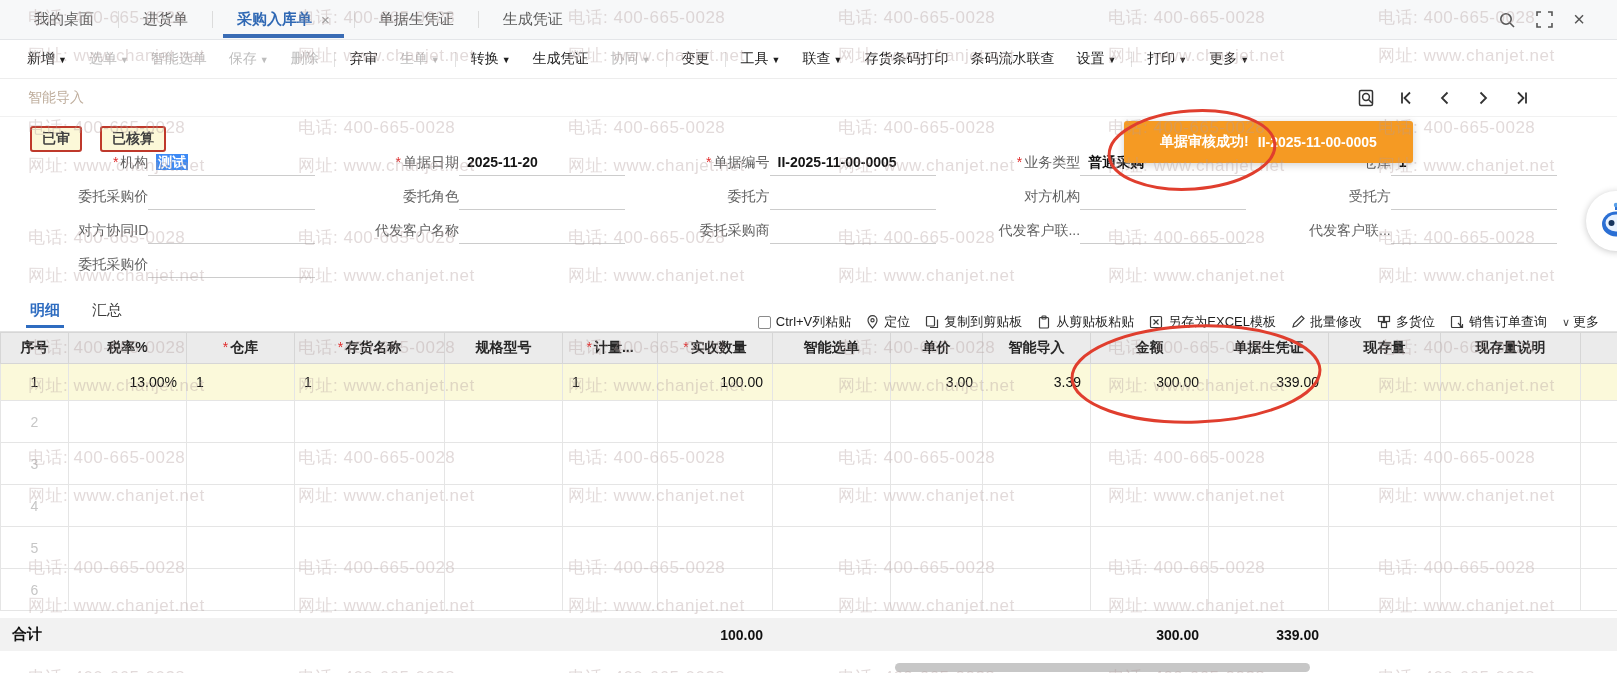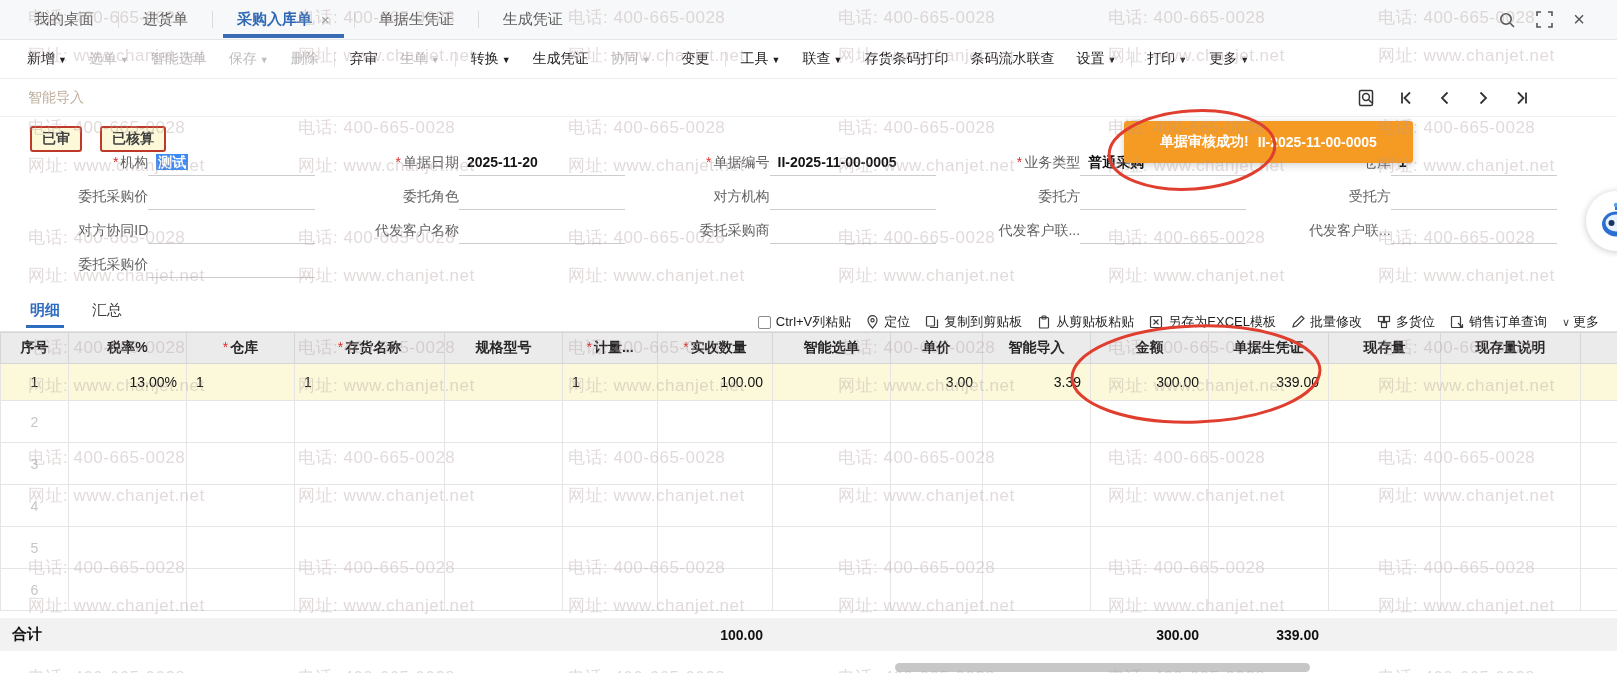--- a/index.html
+++ b/index.html
@@ -245,25 +245,25 @@
      </div>
       <div class="ffield">
        <span class="flabel">委托采购价</span>
        <span class="fvalue"></span>
      </div>
       <div class="ffield">
        <span class="flabel">委托角色</span>
        <span class="fvalue"></span>
      </div>
       <div class="ffield">
+       <span class="flabel">委托方</span>
+       <span class="fvalue"></span>
+     </div>
+      <div class="ffield">
        <span class="flabel">对方机构</span>
-       <span class="fvalue"></span>
-     </div>
-      <div class="ffield">
-       <span class="flabel">委托方</span>
        <span class="fvalue"></span>
      </div>
       <div class="ffield">
        <span class="flabel">受托方</span>
        <span class="fvalue"></span>
      </div>
       <div class="ffield">
        <span class="flabel">对方协同ID</span>
        <span class="fvalue"></span>
      </div>

